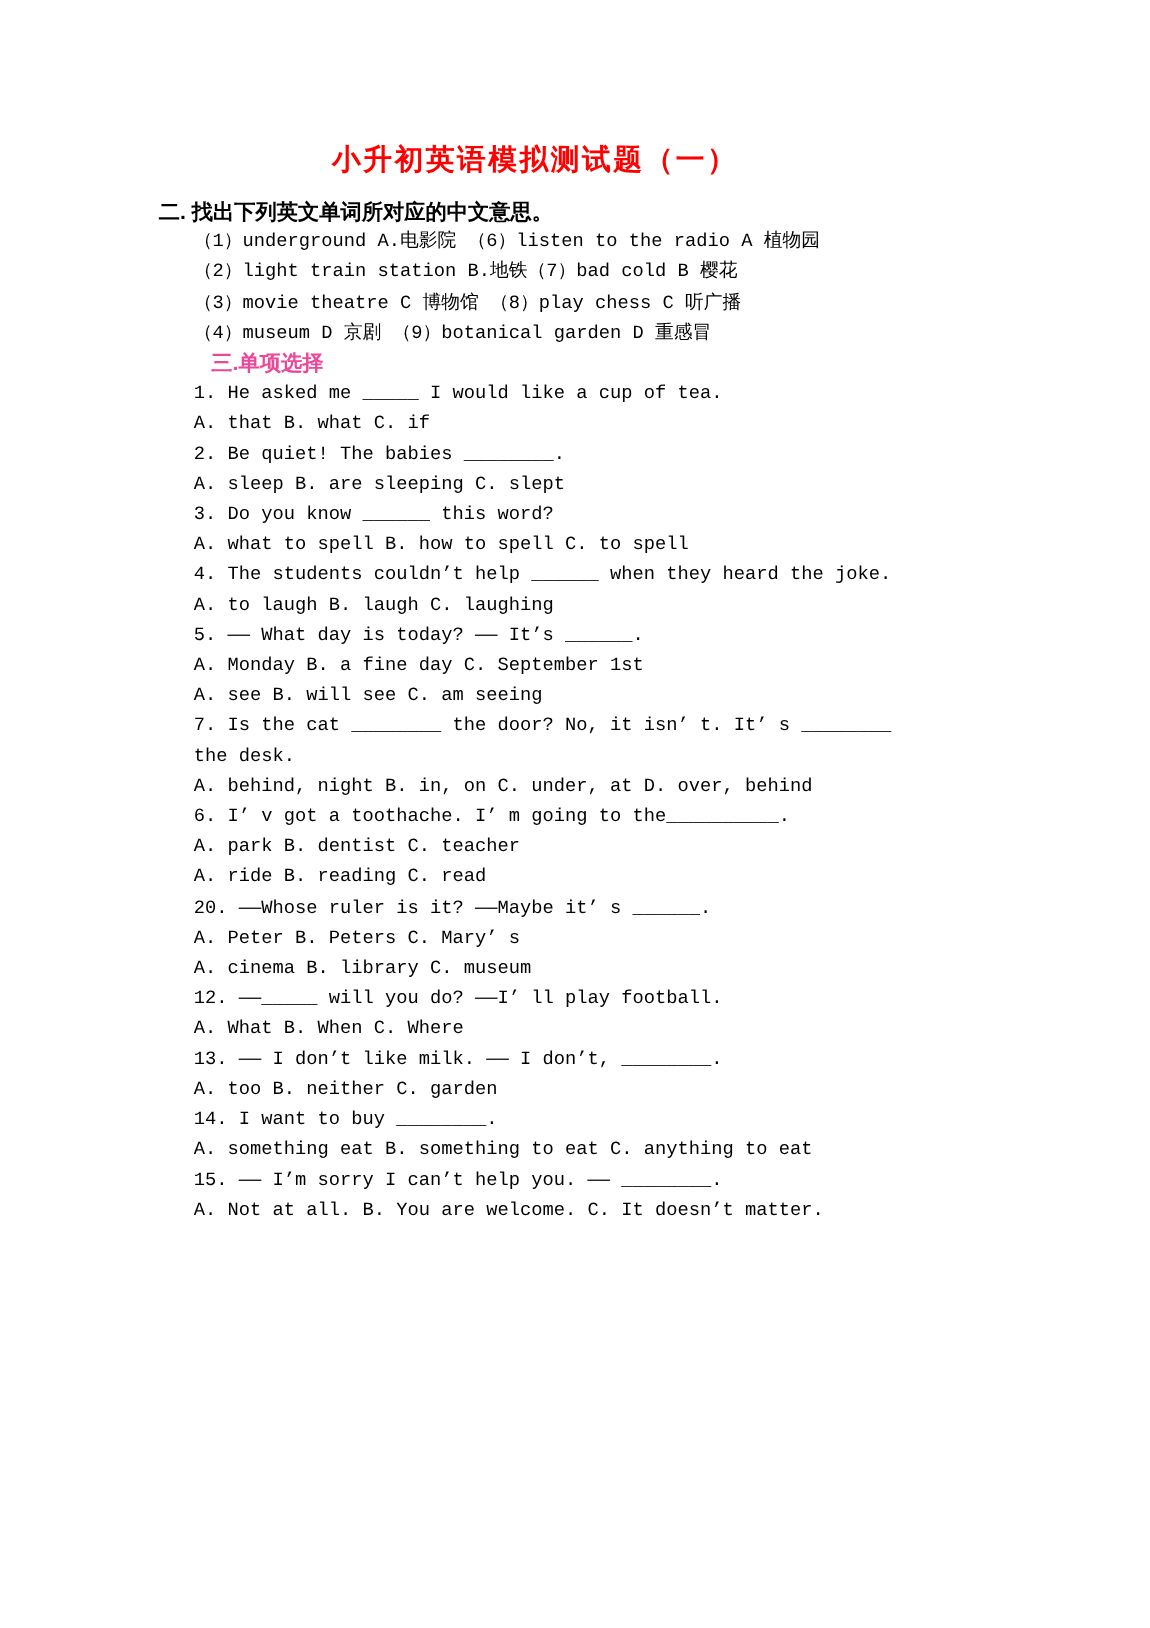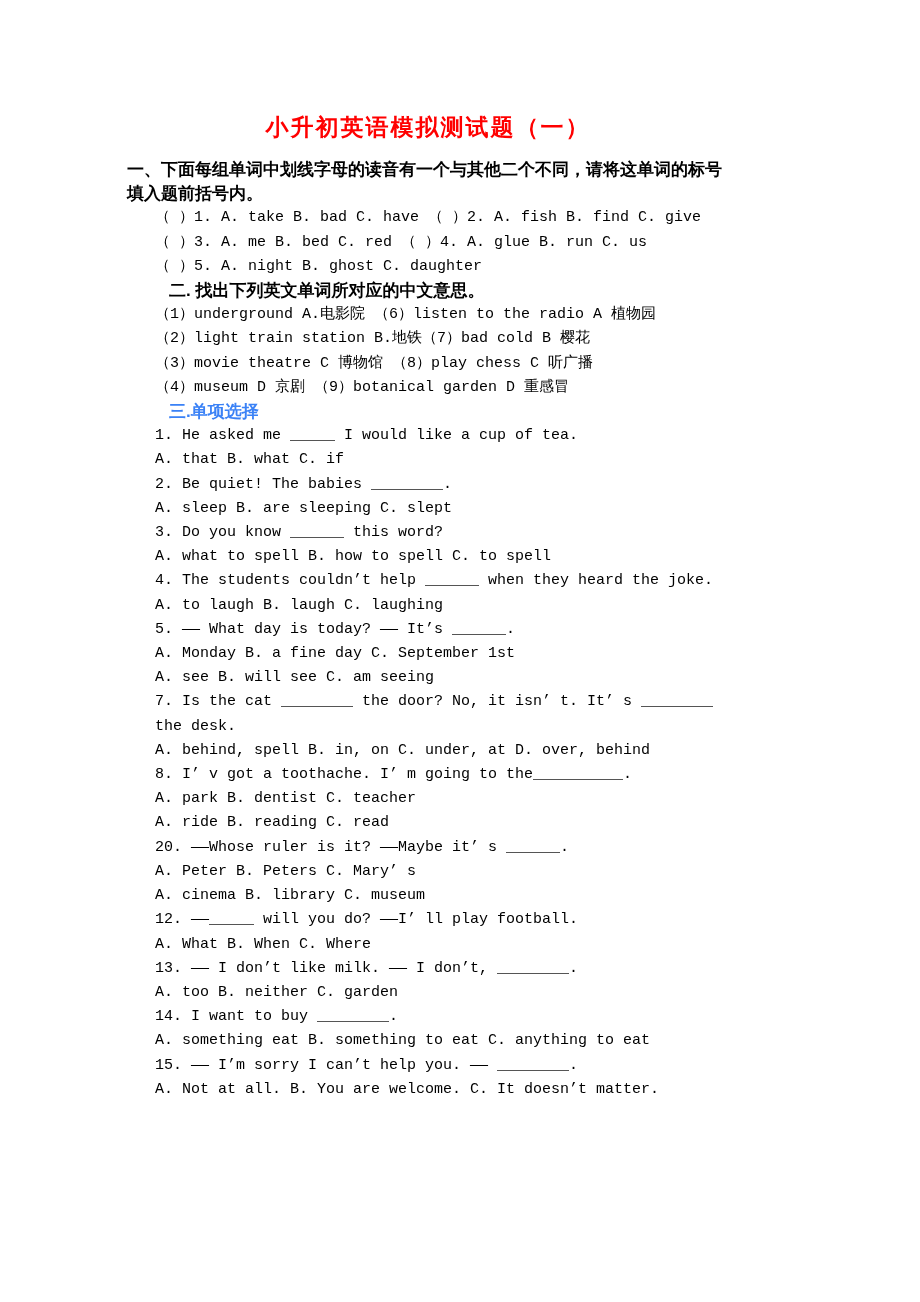--- a/index.html
+++ b/index.html
@@ -52,48 +52,42 @@
   .section:nth-child(3) .line {
   }
 </style>
 </head>
 <body style="background: rgb(255, 255, 255);">
 
 <main class="doc">
   <h1 class="title" style="color: rgb(255, 0, 0);">小升初英语模拟测试题（一）</h1>
   <div id="sections">
       <section class="section">
-        <h2 class="section-heading" style="color: rgb(0, 0, 0);">一、下面每组单词中划线字母的读音有一个与其他二个不同，请将这单词的标号填入题前括号内。</h2>
-        <p class="line">（ ）1. A. take B. bad C. have （ ）2. A. fish B. find C. give</p>
-        <p class="line">（ ）3. A. me B. bed C. red （ ）4. A. glue B. run C. us</p>
-        <p class="line">（ ）5. A. night B. ghost C. daughter</p>
-      </section>
-      <section class="section">
         <h2 class="section-heading" style="color: rgb(0, 0, 0);">二. 找出下列英文单词所对应的中文意思。</h2>
         <p class="line">（1）underground A.电影院 （6）listen to the radio A 植物园</p>
         <p class="line">（2）light train station B.地铁（7）bad cold B 樱花</p>
         <p class="line">（3）movie theatre C 博物馆 （8）play chess C 听广播</p>
         <p class="line">（4）museum D 京剧 （9）botanical garden D 重感冒</p>
       </section>
       <section class="section">
-        <h2 class="section-heading" style="color: #3b82f6;">三.单项选择</h2>
+        <h2 class="section-heading" style="color: #ec4899;">三.单项选择</h2>
         <p class="line">1. He asked me _____ I would like a cup of tea.</p>
         <p class="line">A. that B. what C. if</p>
         <p class="line">2. Be quiet! The babies ________.</p>
         <p class="line">A. sleep B. are sleeping C. slept</p>
         <p class="line">3. Do you know ______ this word?</p>
         <p class="line">A. what to spell B. how to spell C. to spell</p>
         <p class="line">4. The students couldn’t help ______ when they heard the joke.</p>
         <p class="line">A. to laugh B. laugh C. laughing</p>
         <p class="line">5. —— What day is today? —— It’s ______.</p>
         <p class="line">A. Monday B. a fine day C. September 1st</p>
         <p class="line">A. see B. will see C. am seeing</p>
         <p class="line">7. Is the cat ________ the door? No, it isn’ t. It’ s ________ the desk.</p>
-        <p class="line">A. behind, spell B. in, on C. under, at D. over, behind</p>
-        <p class="line">8. I’ v got a toothache. I’ m going to the__________.</p>
+        <p class="line">A. behind, night B. in, on C. under, at D. over, behind</p>
+        <p class="line">6. I’ v got a toothache. I’ m going to the__________.</p>
         <p class="line">A. park B. dentist C. teacher</p>
         <p class="line">A. ride B. reading C. read</p>
         <p class="line">20. ——Whose ruler is it? ——Maybe it’ s ______.</p>
         <p class="line">A. Peter B. Peters C. Mary’ s</p>
         <p class="line">A. cinema B. library C. museum</p>
         <p class="line">12. ——_____ will you do? ——I’ ll play football.</p>
         <p class="line">A. What B. When C. Where</p>
         <p class="line">13. —— I don’t like milk. —— I don’t, ________.</p>
         <p class="line">A. too B. neither C. garden</p>
         <p class="line">14. I want to buy ________.</p>

